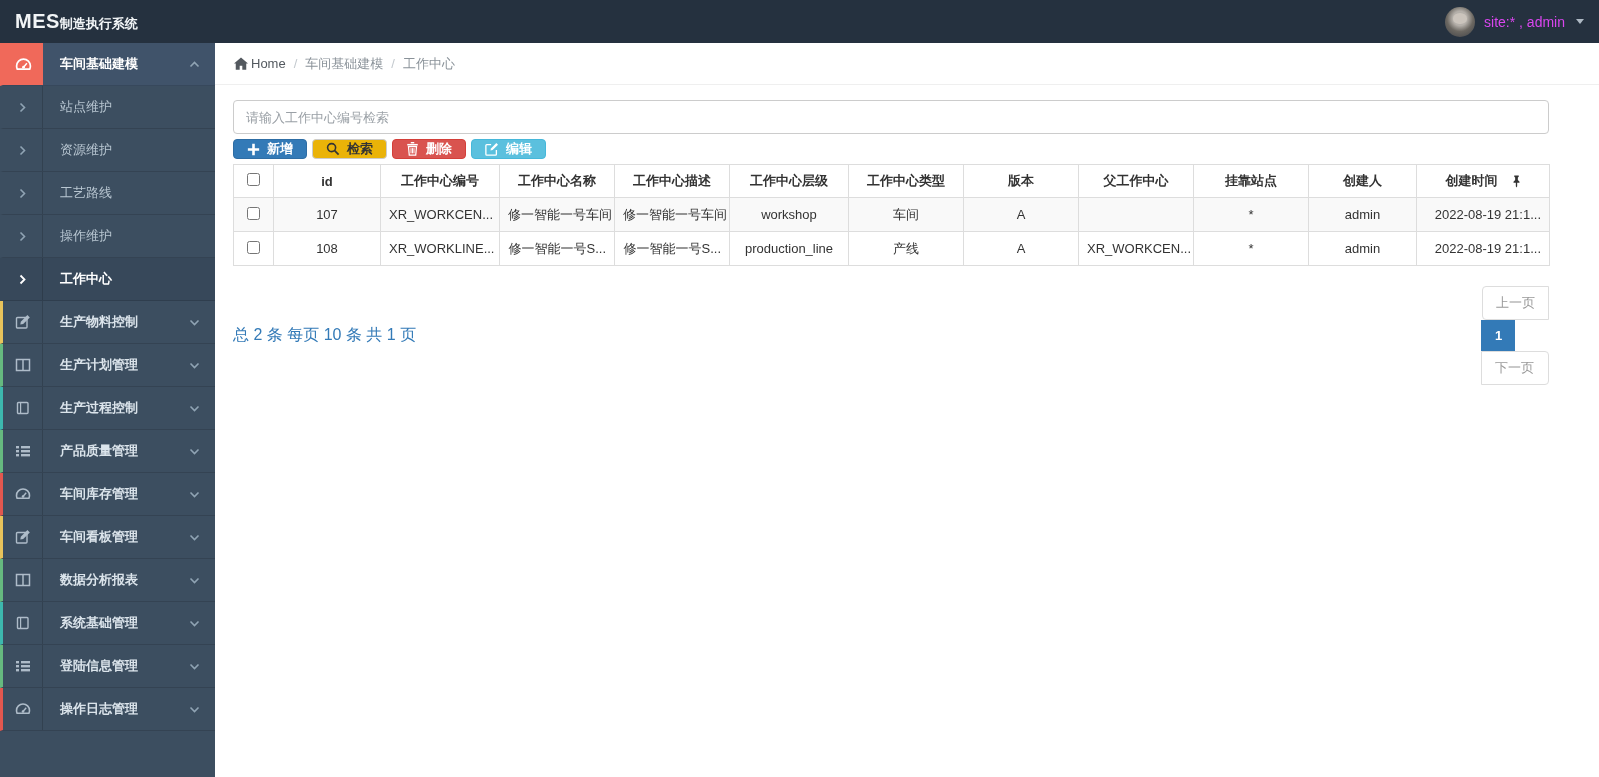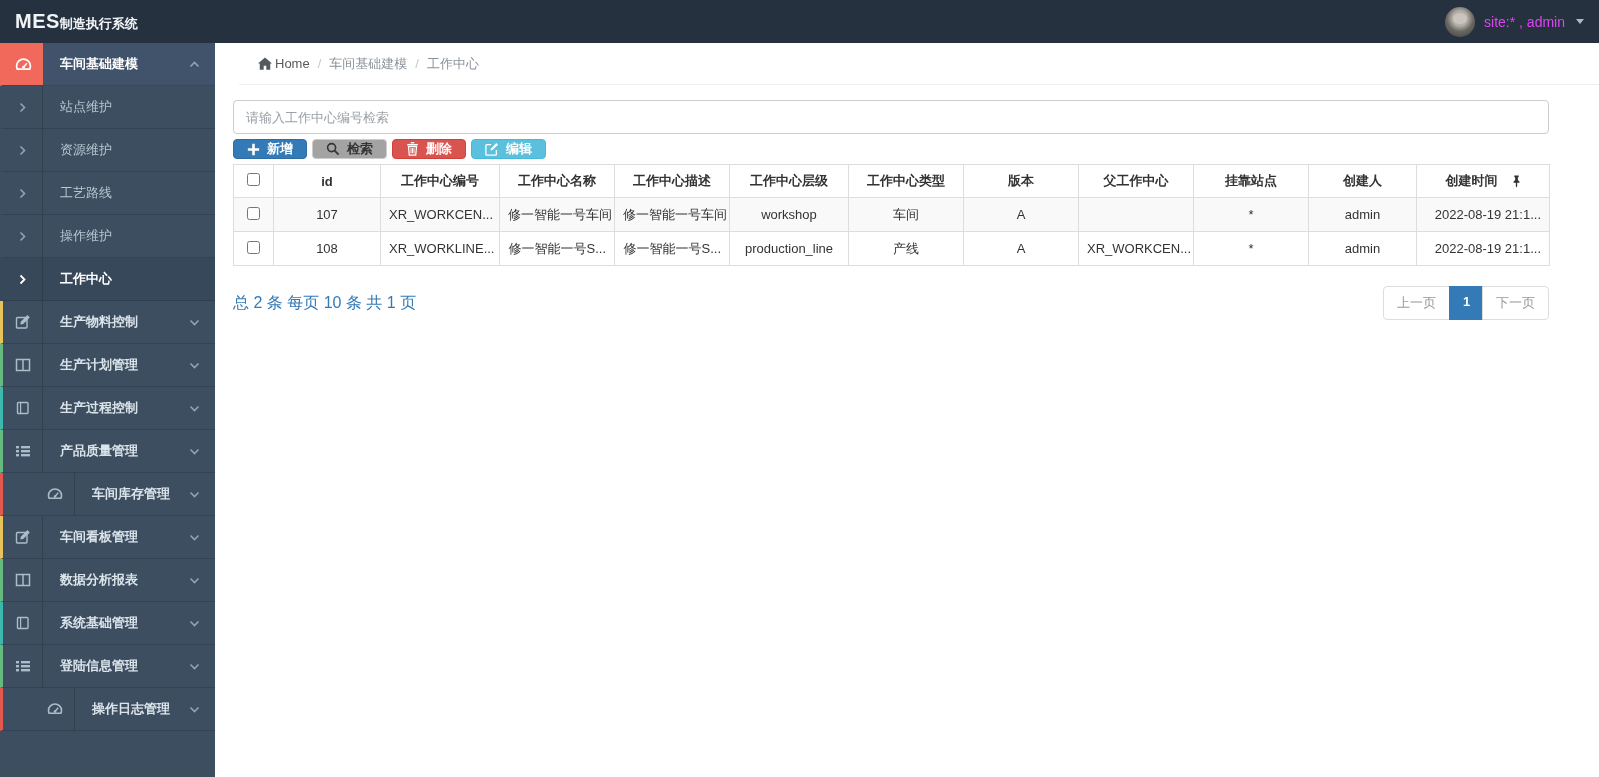--- a/index.html
+++ b/index.html
@@ -29,56 +29,56 @@
   .sitem.active { background:#40536a; }
   .sitem.active .icon-cell { background:#f0695a; color:#fff; border-right:none; }
   .sitem.active .lbl { color:#fff; }
   .subitem .lbl { flex:1; padding-left:17px; font-size:13px; color:#b9c7d2; }
   .subitem.active { background:#37485a; }
   .subitem.active .lbl { color:#fff; font-weight:bold; }
   .subitem.active .icon-cell { color:#fff; }
   .acc-y { border-left-color:#e8c35b; }
   .acc-g { border-left-color:#66b97f; }
   .acc-t { border-left-color:#3db8ae; }
-  .acc-r { border-left-color:#e2574f;padding-left:32px; }
+  .acc-r { border-left-color:#e2574f; }
   .acc-red { border-left-color:#f0695a; }
 
   
-  .crumbbar { height:42px; display:flex; align-items:center; padding:0 19px; background:#fff; border-bottom:1px solid #efefef; font-size:13px;margin-left:24px; }
+  .crumbbar { height:42px; display:flex; align-items:center; padding:0 19px; background:#fff; border-bottom:1px solid #efefef; font-size:13px; }
   .crumb-home { color:#53595f; display:flex; align-items:center; gap:3px; cursor:pointer; }
   .crumb-sep { color:#c3c9ce; margin:0 8px; }
   .crumb { color:#8a9299; cursor:pointer; }
   .crumb.current { cursor:default; }
 
   
   .content { padding:15px 50px 0 18px; }
   .searchbox { width:100%; height:34px; border:1px solid #ccc; border-radius:4px; padding:6px 12px; font-size:13px; color:#555; font-family:"Liberation Sans",sans-serif; outline:none; }
   .searchbox::placeholder { color:#9aa0a6; }
   .toolbar { margin-top:5px; display:flex; gap:5px; }
   .btn { display:inline-flex; align-items:center; gap:7px; padding:6px 13px; height:20px; border-radius:4px; font-size:13px; font-weight:bold; border:1px solid transparent; cursor:pointer; font-family:"Liberation Sans",sans-serif; }
   .btn-primary { background:#337ab7; border-color:#2e6da4; color:#fff; }
-  .btn-default { background:#a3a3a3; border-color:#ccc; color:#333; }
+  .btn-default { background:#eab308; border-color:#ccc; color:#333; }
   .btn-danger { background:#d9534f; border-color:#d43f3a; color:#fff; }
   .btn-info { background:#5bc0de; border-color:#46b8da; color:#fff; }
 
   
   table { width:100%; border-collapse:collapse; margin-top:5px; table-layout:fixed; }
   th, td { border:1px solid #ddd; font-size:13px; padding:7px 8px; text-align:center; overflow:hidden; white-space:nowrap; }
   th { font-weight:bold; color:#333; height:33px; }
   tbody tr:nth-child(odd) { background:#f9f9f9; }
   tbody td { height:34px; color:#333; }
   .al { text-align:right; }
   .th-time { display:flex; align-items:center; justify-content:center; gap:14px; }
   .pin { display:flex; cursor:pointer; }
   input[type=checkbox] { width:13px; height:13px; cursor:pointer; }
 
   
   .pagerow { margin-top:20px; display:flex; align-items:center; justify-content:space-between; }
   .pagesummary { color:#337ab7; font-size:16px; }
-  .pager { display:flex; }
+  .pager { display:flex;flex-direction:column; }
   .pbtn { padding:7px 13px; font-size:13px; border:1px solid #ddd; background:#fff; color:#999; cursor:pointer; margin-left:-1px; }
   .pbtn:first-child { border-radius:4px 0 0 4px; margin-left:0; }
   .pbtn:last-child { border-radius:0 4px 4px 0; }
   .pbtn.active { background:#337ab7; border-color:#337ab7; color:#fff; font-weight:bold; width:34px; text-align:center; cursor:default; }
 
   svg { display:block; }
 </style>
 </head>
 <body>
 

